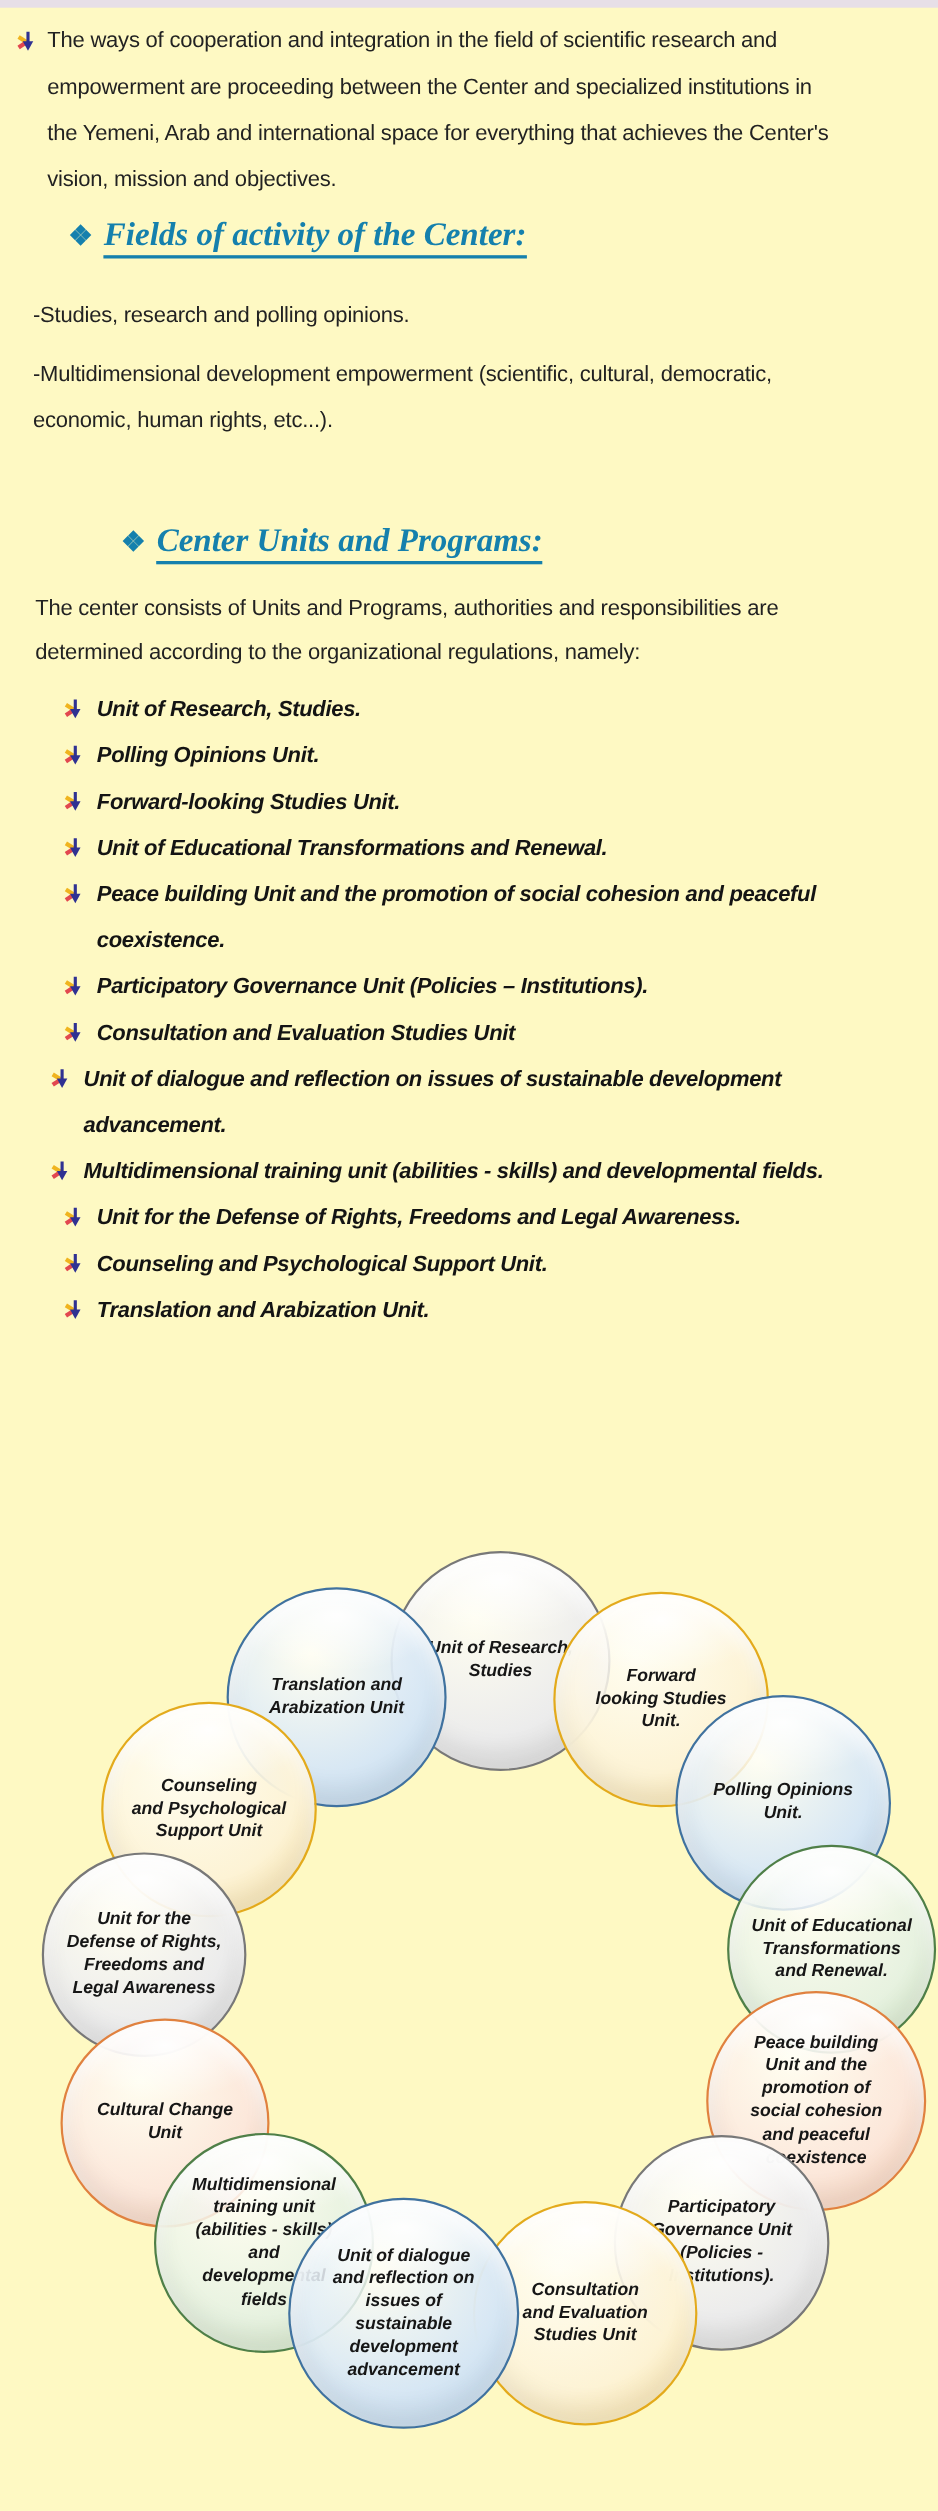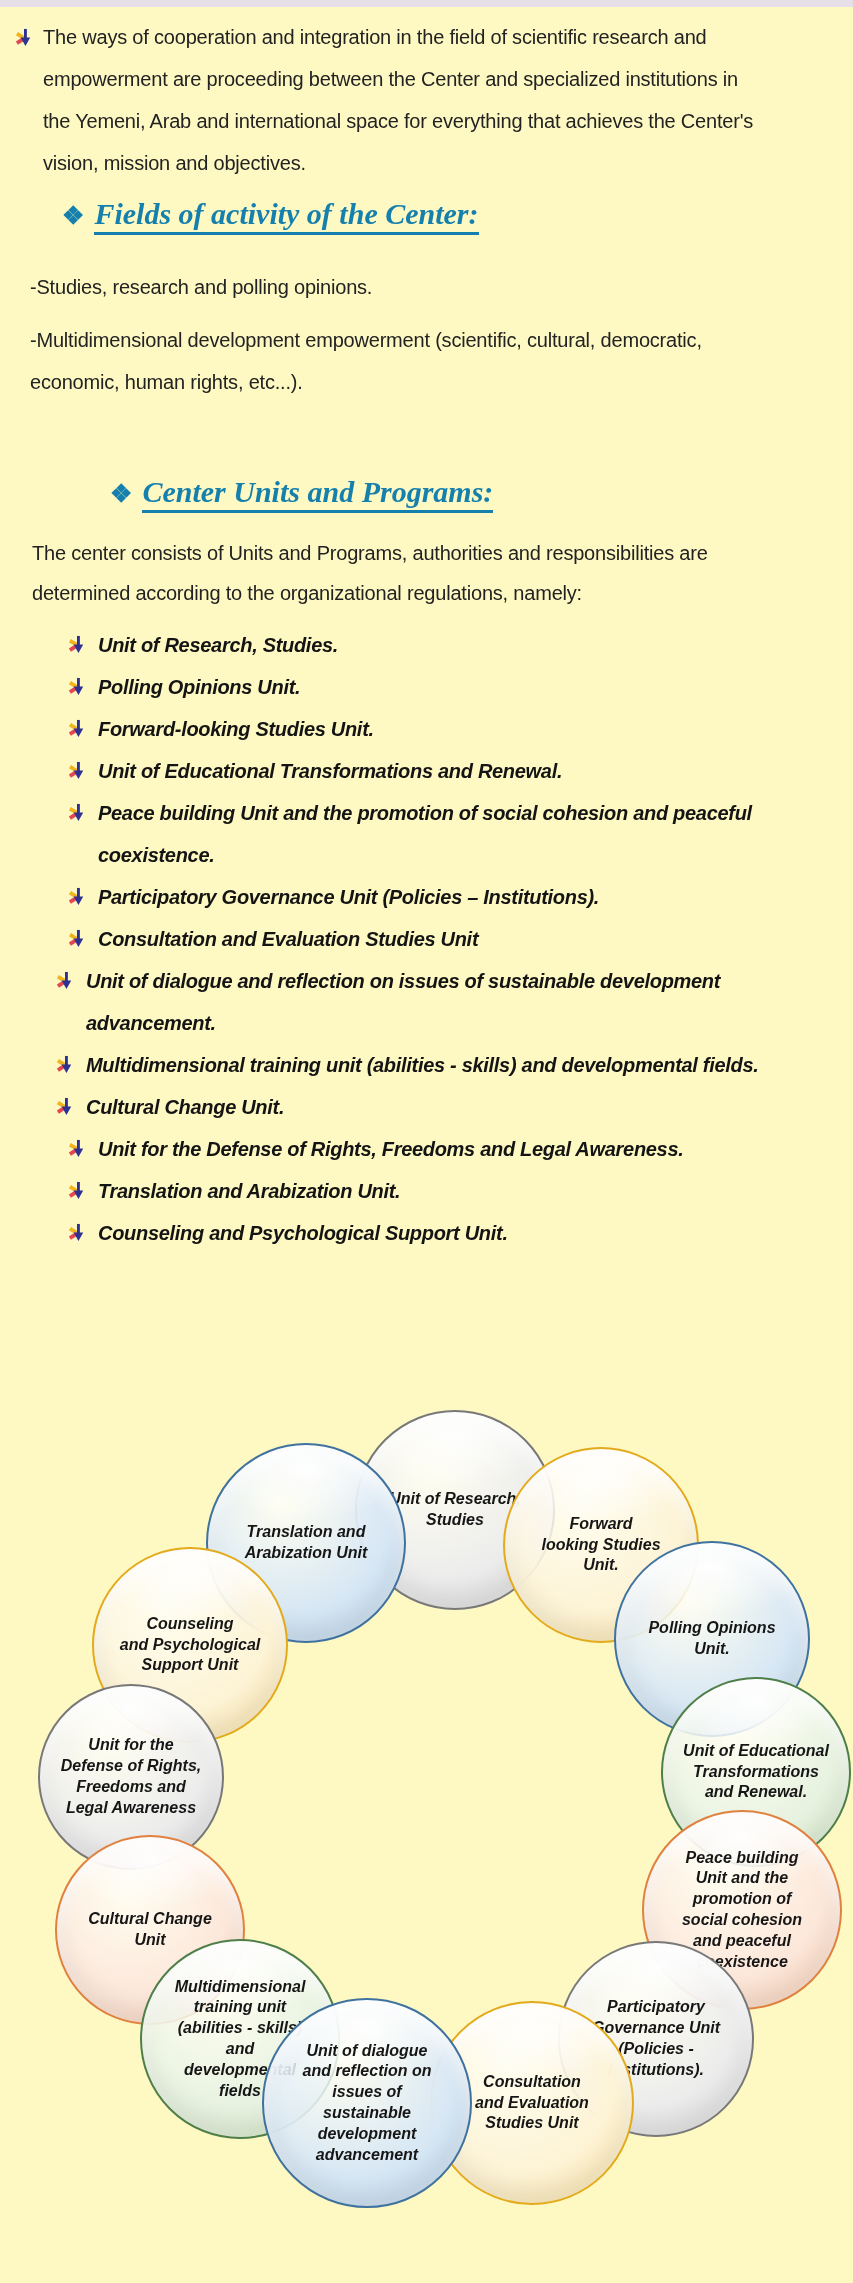--- a/index.html
+++ b/index.html
@@ -26,21 +26,21 @@
   .heading-units  { top:470px;margin-left:48px; }
 
   .dash1 { position:absolute; left:30px; top:266px; width:800px; }
   .dash2 { position:absolute; left:30px; top:319px; width:800px; }
   .units-intro { position:absolute; left:32px; top:533px; width:800px; line-height:40px; }
 
   
   .unit-list { position:absolute; left:0; top:624px; width:853px; list-style:none; }
   .unit-list li { position:relative; padding-left:88px; font-size:20px; line-height:42px;
                   font-weight:bold; font-style:italic; letter-spacing:-0.3px; color:#141414;
-                  white-space:pre-line;margin-left:10px; }
+                  white-space:pre-line; }
   .unit-list li.lvl0 { padding-left:76px; }
   .unit-list li .plane { position:absolute; left:58px; top:11px; }
   .unit-list li.lvl0 .plane { left:46px; }
 
   
   .diagram { position:absolute; left:0; top:1390px; width:853px; height:880px; }
   .bubble { position:absolute; border-radius:50%;
             border:2.5px solid var(--bc);
             background:
               radial-gradient(ellipse 70% 38% at 50% 12%, rgba(255,255,255,0.95) 0%, rgba(255,255,255,0.0) 70%),
@@ -140,44 +140,38 @@
             <path d="M11 1 L11 11" stroke="#2f3192" stroke-width="3" fill="none"></path>
             <path d="M6 10 L16 10 L11 19 Z" fill="#2f3192"></path>
           </svg></span><span>Unit of dialogue and reflection on issues of sustainable development
 advancement.</span></li>
       <li class="lvl0"><span class="plane"><svg width="19" height="19" viewBox="0 0 20 20">
             <path d="M2 6 L10 11" stroke="#f0b41e" stroke-width="4" fill="none"></path>
             <path d="M2 16 L8 12" stroke="#e2484f" stroke-width="4" fill="none"></path>
             <path d="M11 1 L11 11" stroke="#2f3192" stroke-width="3" fill="none"></path>
             <path d="M6 10 L16 10 L11 19 Z" fill="#2f3192"></path>
           </svg></span><span>Multidimensional training unit (abilities - skills) and developmental fields.</span></li>
-      <li class="lvl0"><span class="plane"><svg width="19" height="19" viewBox="0 0 20 20">
-            <path d="M2 6 L10 11" stroke="#f0b41e" stroke-width="4" fill="none"></path>
-            <path d="M2 16 L8 12" stroke="#e2484f" stroke-width="4" fill="none"></path>
-            <path d="M11 1 L11 11" stroke="#2f3192" stroke-width="3" fill="none"></path>
-            <path d="M6 10 L16 10 L11 19 Z" fill="#2f3192"></path>
-          </svg></span><span>Cultural Change Unit.</span></li>
       <li class=""><span class="plane"><svg width="19" height="19" viewBox="0 0 20 20">
             <path d="M2 6 L10 11" stroke="#f0b41e" stroke-width="4" fill="none"></path>
             <path d="M2 16 L8 12" stroke="#e2484f" stroke-width="4" fill="none"></path>
             <path d="M11 1 L11 11" stroke="#2f3192" stroke-width="3" fill="none"></path>
             <path d="M6 10 L16 10 L11 19 Z" fill="#2f3192"></path>
           </svg></span><span>Unit for the Defense of Rights, Freedoms and Legal Awareness.</span></li>
       <li class=""><span class="plane"><svg width="19" height="19" viewBox="0 0 20 20">
             <path d="M2 6 L10 11" stroke="#f0b41e" stroke-width="4" fill="none"></path>
             <path d="M2 16 L8 12" stroke="#e2484f" stroke-width="4" fill="none"></path>
             <path d="M11 1 L11 11" stroke="#2f3192" stroke-width="3" fill="none"></path>
             <path d="M6 10 L16 10 L11 19 Z" fill="#2f3192"></path>
+          </svg></span><span>Counseling and Psychological Support Unit.</span></li>
+      <li class=""><span class="plane"><svg width="19" height="19" viewBox="0 0 20 20">
+            <path d="M2 6 L10 11" stroke="#f0b41e" stroke-width="4" fill="none"></path>
+            <path d="M2 16 L8 12" stroke="#e2484f" stroke-width="4" fill="none"></path>
+            <path d="M11 1 L11 11" stroke="#2f3192" stroke-width="3" fill="none"></path>
+            <path d="M6 10 L16 10 L11 19 Z" fill="#2f3192"></path>
           </svg></span><span>Translation and Arabization Unit.</span></li>
-      <li class=""><span class="plane"><svg width="19" height="19" viewBox="0 0 20 20">
-            <path d="M2 6 L10 11" stroke="#f0b41e" stroke-width="4" fill="none"></path>
-            <path d="M2 16 L8 12" stroke="#e2484f" stroke-width="4" fill="none"></path>
-            <path d="M11 1 L11 11" stroke="#2f3192" stroke-width="3" fill="none"></path>
-            <path d="M6 10 L16 10 L11 19 Z" fill="#2f3192"></path>
-          </svg></span><span>Counseling and Psychological Support Unit.</span></li>
     </ul>
 
   <div class="diagram" id="diagram">
       <div class="bubble" style="left: 355px; top: 20px; width: 200px; height: 200px; --bc: #787878; --fc: #ececec; --fd: #d6d6d6;">
         <span class="bubble-label">Unit of Research,
 Studies</span>
       </div>
       <div class="bubble" style="left: 206px; top: 53px; width: 200px; height: 200px; --bc: #40729f; --fc: #d7e7f4; --fd: #b9d3ea;">
         <span class="bubble-label">Translation and
 Arabization Unit</span>

